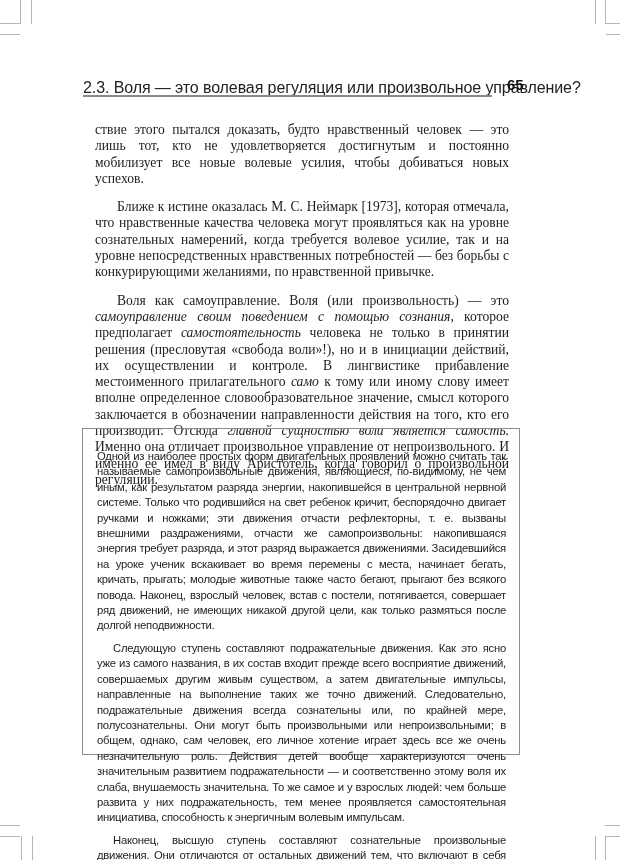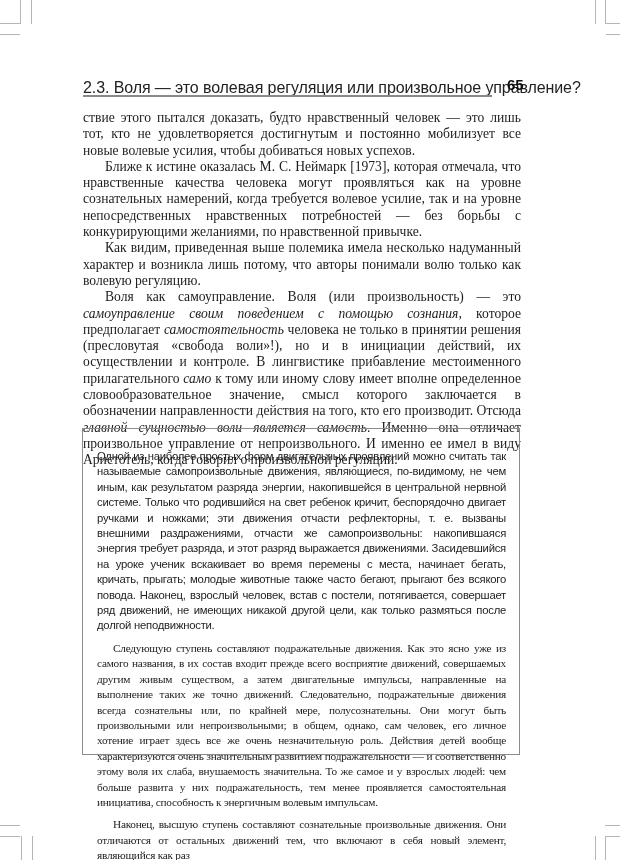--- a/index.html
+++ b/index.html
@@ -17,36 +17,36 @@
   .page-number {
     position: absolute; left: 507px; top: 76px;
     font-family: "Liberation Sans", sans-serif; font-weight: bold; font-size: 15px; color: #111;
   }
 
   .body-text {
     position: absolute; left: 83px; top: 110px; width: 438px;
     font-family: "Liberation Serif", serif; font-size: 13.6px; line-height: 16.3px; color: #1c1c1c;
     text-align: justify;
   }
-  .body-text p { margin: 0; }
+  .body-text p { margin: 12px; }
   .indent { text-indent: 22px; }
   .body-text b { font-weight: normal; }
   .body-text i { font-style: italic; }
 
   .boxed {
     position: absolute; left: 82px; top: 428px; width: 438px; height: 327px;
     border: 1.5px solid #8c8c8c; box-sizing: border-box;
     padding: 20px 13px 0 14px;
   }
   .boxed p {
     margin: 0 0 7px 0;
     font-family: "Liberation Sans", sans-serif; font-size: 11.3px; line-height: 15.4px; color: #1e1e1e;
     text-align: justify; letter-spacing: -0.25px;
   }
-  .boxed p.ind { text-indent: 16px; font-family: Liberation Serif, serif; }
+  .boxed p.ind { text-indent: 16px; }
 </style>
 </head>
 <body>
 
 <div class="crop" style="left:0;top:23px;width:20px;height:1px;"></div>
 <div class="crop" style="left:20px;top:0;width:1px;height:24px;"></div>
 <div class="crop" style="left:31px;top:0;width:1px;height:24px;"></div>
 <div class="crop" style="left:0;top:34px;width:20px;height:1px;"></div>
 <div class="crop" style="left:606px;top:23px;width:14px;height:1px;"></div>
 <div class="crop" style="left:605px;top:0;width:1px;height:24px;"></div>
@@ -61,21 +61,20 @@
 <div class="crop" style="left:605px;top:836px;width:1px;height:24px;"></div>
 <div class="crop" style="left:595px;top:836px;width:1px;height:24px;"></div>
 
 <div class="running-head">2.3. Воля — это волевая регуляция или произвольное управление?</div>
 <div class="head-rule"></div>
 <div class="page-number">65</div>
 
 <div class="body-text">
   <p>ствие этого пытался доказать, будто нравственный человек — это лишь тот, кто не удовлетворяется достигнутым и постоянно мобилизует все новые волевые усилия, чтобы добиваться новых успехов.</p>
   <p class="indent">Ближе к истине оказалась М. С. Неймарк [1973], которая отмечала, что нравственные качества человека могут проявляться как на уровне сознательных намерений, когда требуется волевое усилие, так и на уровне непосредственных нравственных потребностей — без борьбы с конкурирующими желаниями, по нравственной привычке.</p>
-  <p class="indent">Как видим, приведенная выше полемика имела несколько надуманный характер и возникла лишь потому, что авторы понимали волю только как волевую регуляцию.</p>
   <p class="indent"><b>Воля как самоуправление.</b><span> Воля (или произвольность) — это </span><i>самоуправление своим поведением с помощью сознания</i><span>, которое предполагает </span><i>самостоятельность</i><span> человека не только в принятии решения (пресловутая «свобода воли»!), но и в инициации действий, их осуществлении и контроле. В лингвистике прибавление местоименного прилагательного </span><i>само</i><span> к тому или иному слову имеет вполне определенное словообразовательное значение, смысл которого заключается в обозначении направленности действия на того, кто его производит. Отсюда </span><i>главной сущностью воли является самость</i><span>. Именно она отличает произвольное управление от непроизвольного. И именно ее имел в виду Аристотель, когда говорил о произвольной регуляции.</span></p>
 </div>
 
 <div class="boxed">
   <p>Одной из наиболее простых форм двигательных проявлений можно считать так называемые самопроизвольные движения, являющиеся, по-видимому, не чем иным, как результатом разряда энергии, накопившейся в центральной нервной системе. Только что родившийся на свет ребенок кричит, беспорядочно двигает ручками и ножками; эти движения отчасти рефлекторны, т. е. вызваны внешними раздражениями, отчасти же самопроизвольны: накопившаяся энергия требует разряда, и этот разряд выражается движениями. Засидевшийся на уроке ученик вскакивает во время перемены с места, начинает бегать, кричать, прыгать; молодые животные также часто бегают, прыгают без всякого повода. Наконец, взрослый человек, встав с постели, потягивается, совершает ряд движений, не имеющих никакой другой цели, как только размяться после долгой неподвижности.</p>
   <p class="ind">Следующую ступень составляют подражательные движения. Как это ясно уже из самого названия, в их состав входит прежде всего восприятие движений, совершаемых другим живым существом, а затем двигательные импульсы, направленные на выполнение таких же точно движений. Следовательно, подражательные движения всегда сознательны или, по крайней мере, полусознательны. Они могут быть произвольными или непроизвольными; в общем, однако, сам человек, его личное хотение играет здесь все же очень незначительную роль. Действия детей вообще характеризуются очень значительным развитием подражательности — и соответственно этому воля их слаба, внушаемость значительна. То же самое и у взрослых людей: чем больше развита у них подражательность, тем менее проявляется самостоятельная инициатива, способность к энергичным волевым импульсам.</p>
   <p class="ind">Наконец, высшую ступень составляют сознательные произвольные движения. Они отличаются от остальных движений тем, что включают в себя новый элемент, являющийся как раз</p>
 </div>
 
 </body></html>

